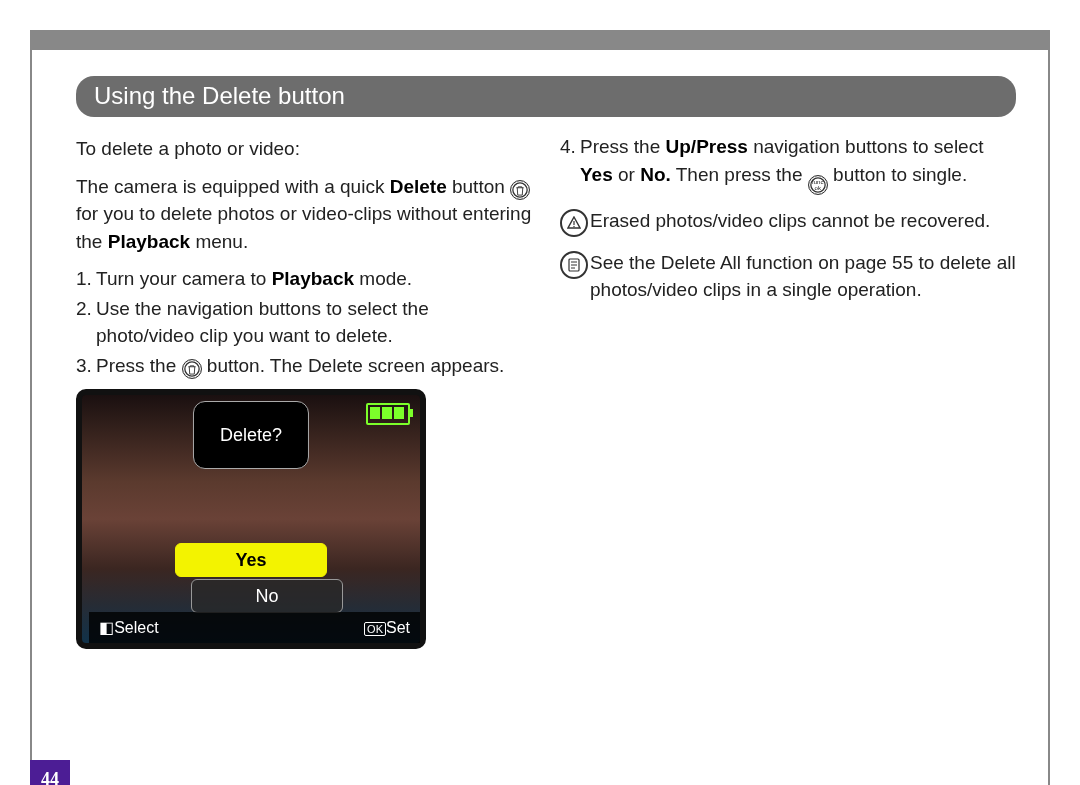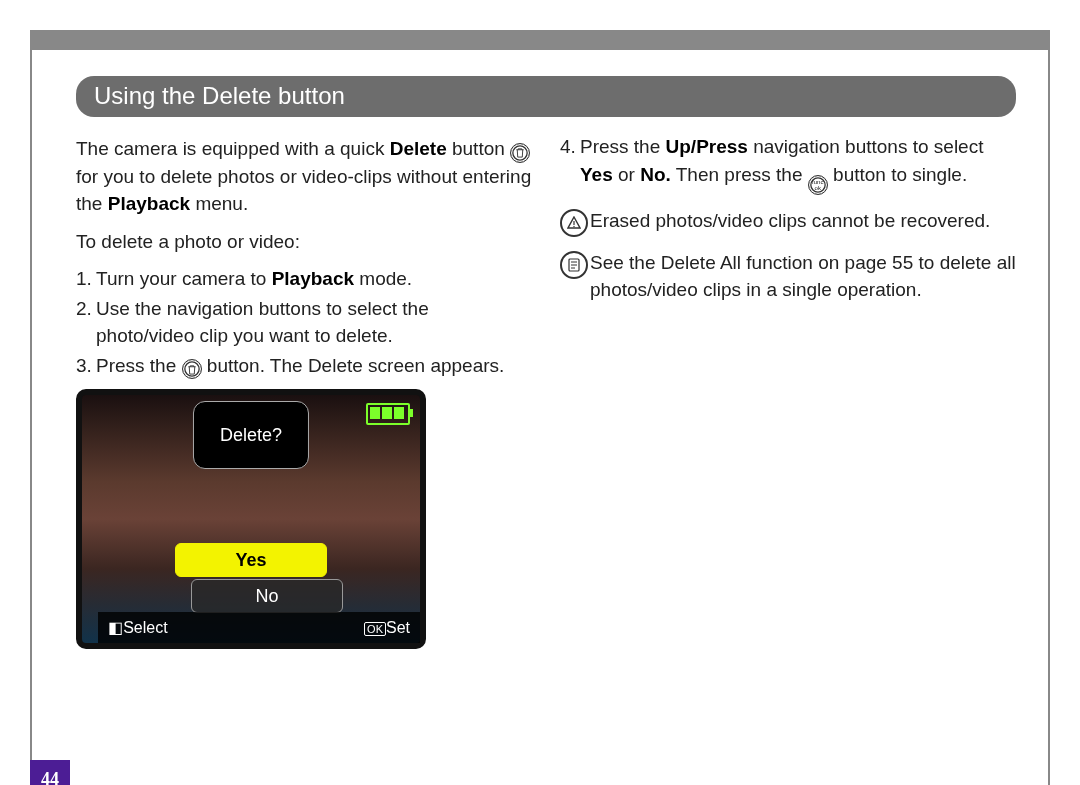--- a/index.html
+++ b/index.html
@@ -132,21 +132,21 @@
     width: 150px;
     text-align: center;
     font-size: 18px;
     border: 1px solid #999;
     border-radius: 6px;
     padding: 3px 0;
   }
   .lcd .yes { top: 148px; background: #f3f300; color:#000; border-color:#f3f300; font-weight:600; }
   .lcd .no  { top: 184px; background: rgba(40,40,40,.7); color:#fff;margin-left:16px; }
   .lcd .bar {
-    position:absolute; bottom:0; left:16px; right:0;
+    position:absolute; bottom:0; left:7px; right:0;
     background: rgba(0,0,0,.8);
     display:flex; justify-content:space-between;
     padding: 4px 10px; font-size: 16px; gap: 48px;
   }
   .page-num {
     position: absolute;
     left: -2px; bottom: -2px;
     background: #4c1d95;
     color: #fff;
     width: 40px; height: 38px;
@@ -161,28 +161,28 @@
 
 <div class="page-border">
   <div class="top-gray"></div>
 
   <div class="content">
     <div class="title-bar">Using the Delete button</div>
 
     <div class="cols">
 
       <div class="col">
+        <p>To delete a photo or video:</p>
         <p>
           <span>The camera is equipped with a quick </span><b>Delete</b><span> button </span><span class="icon-circ icon-double">
               <svg class="trash-svg" viewBox="0 0 10 12">
                 <path d="M1 3h8M3 3V2h4v1M2 3l.5 8h5L8 3" stroke="#333" stroke-width="1" fill="none"></path>
               </svg>
             </span><span> for you to delete photos or video-clips without entering the </span><b>Playback</b><span> menu.</span>
         </p>
-        <p>To delete a photo or video:</p>
 
         <div class="ol-item">
           <div class="ol-num">1.</div>
           <div class="ol-txt">
             <span>Turn your camera to </span><b>Playback</b><span> mode.</span>
           </div>
         </div>
         <div class="ol-item">
           <div class="ol-num">2.</div>
           <div class="ol-txt">Use the navigation buttons to select the photo/video clip you want to delete.</div>

